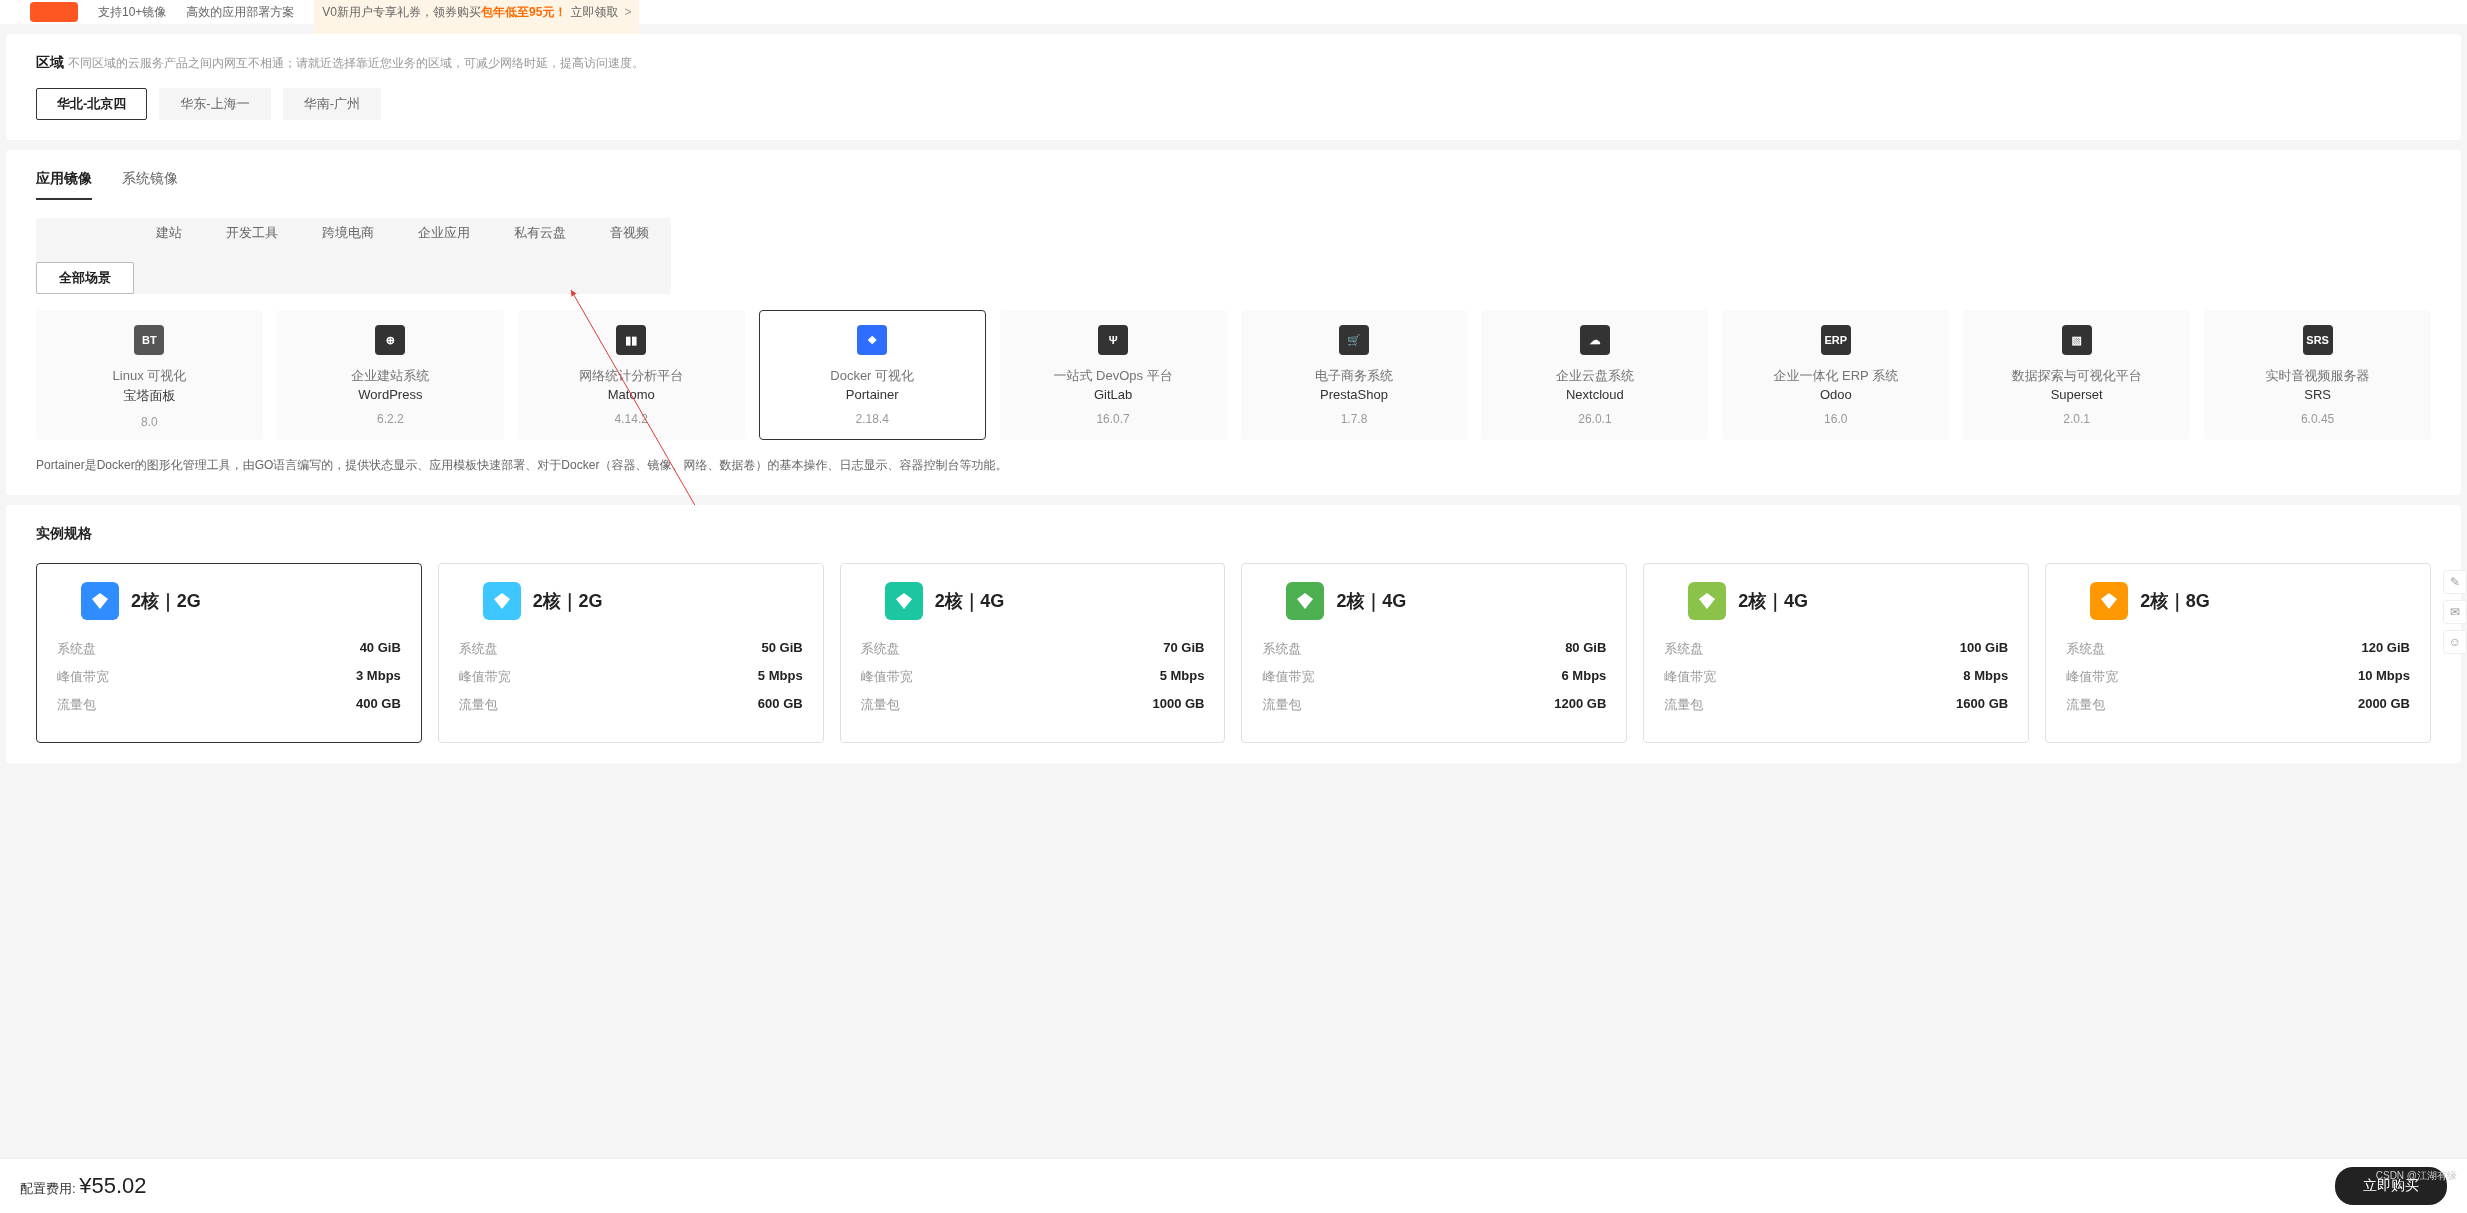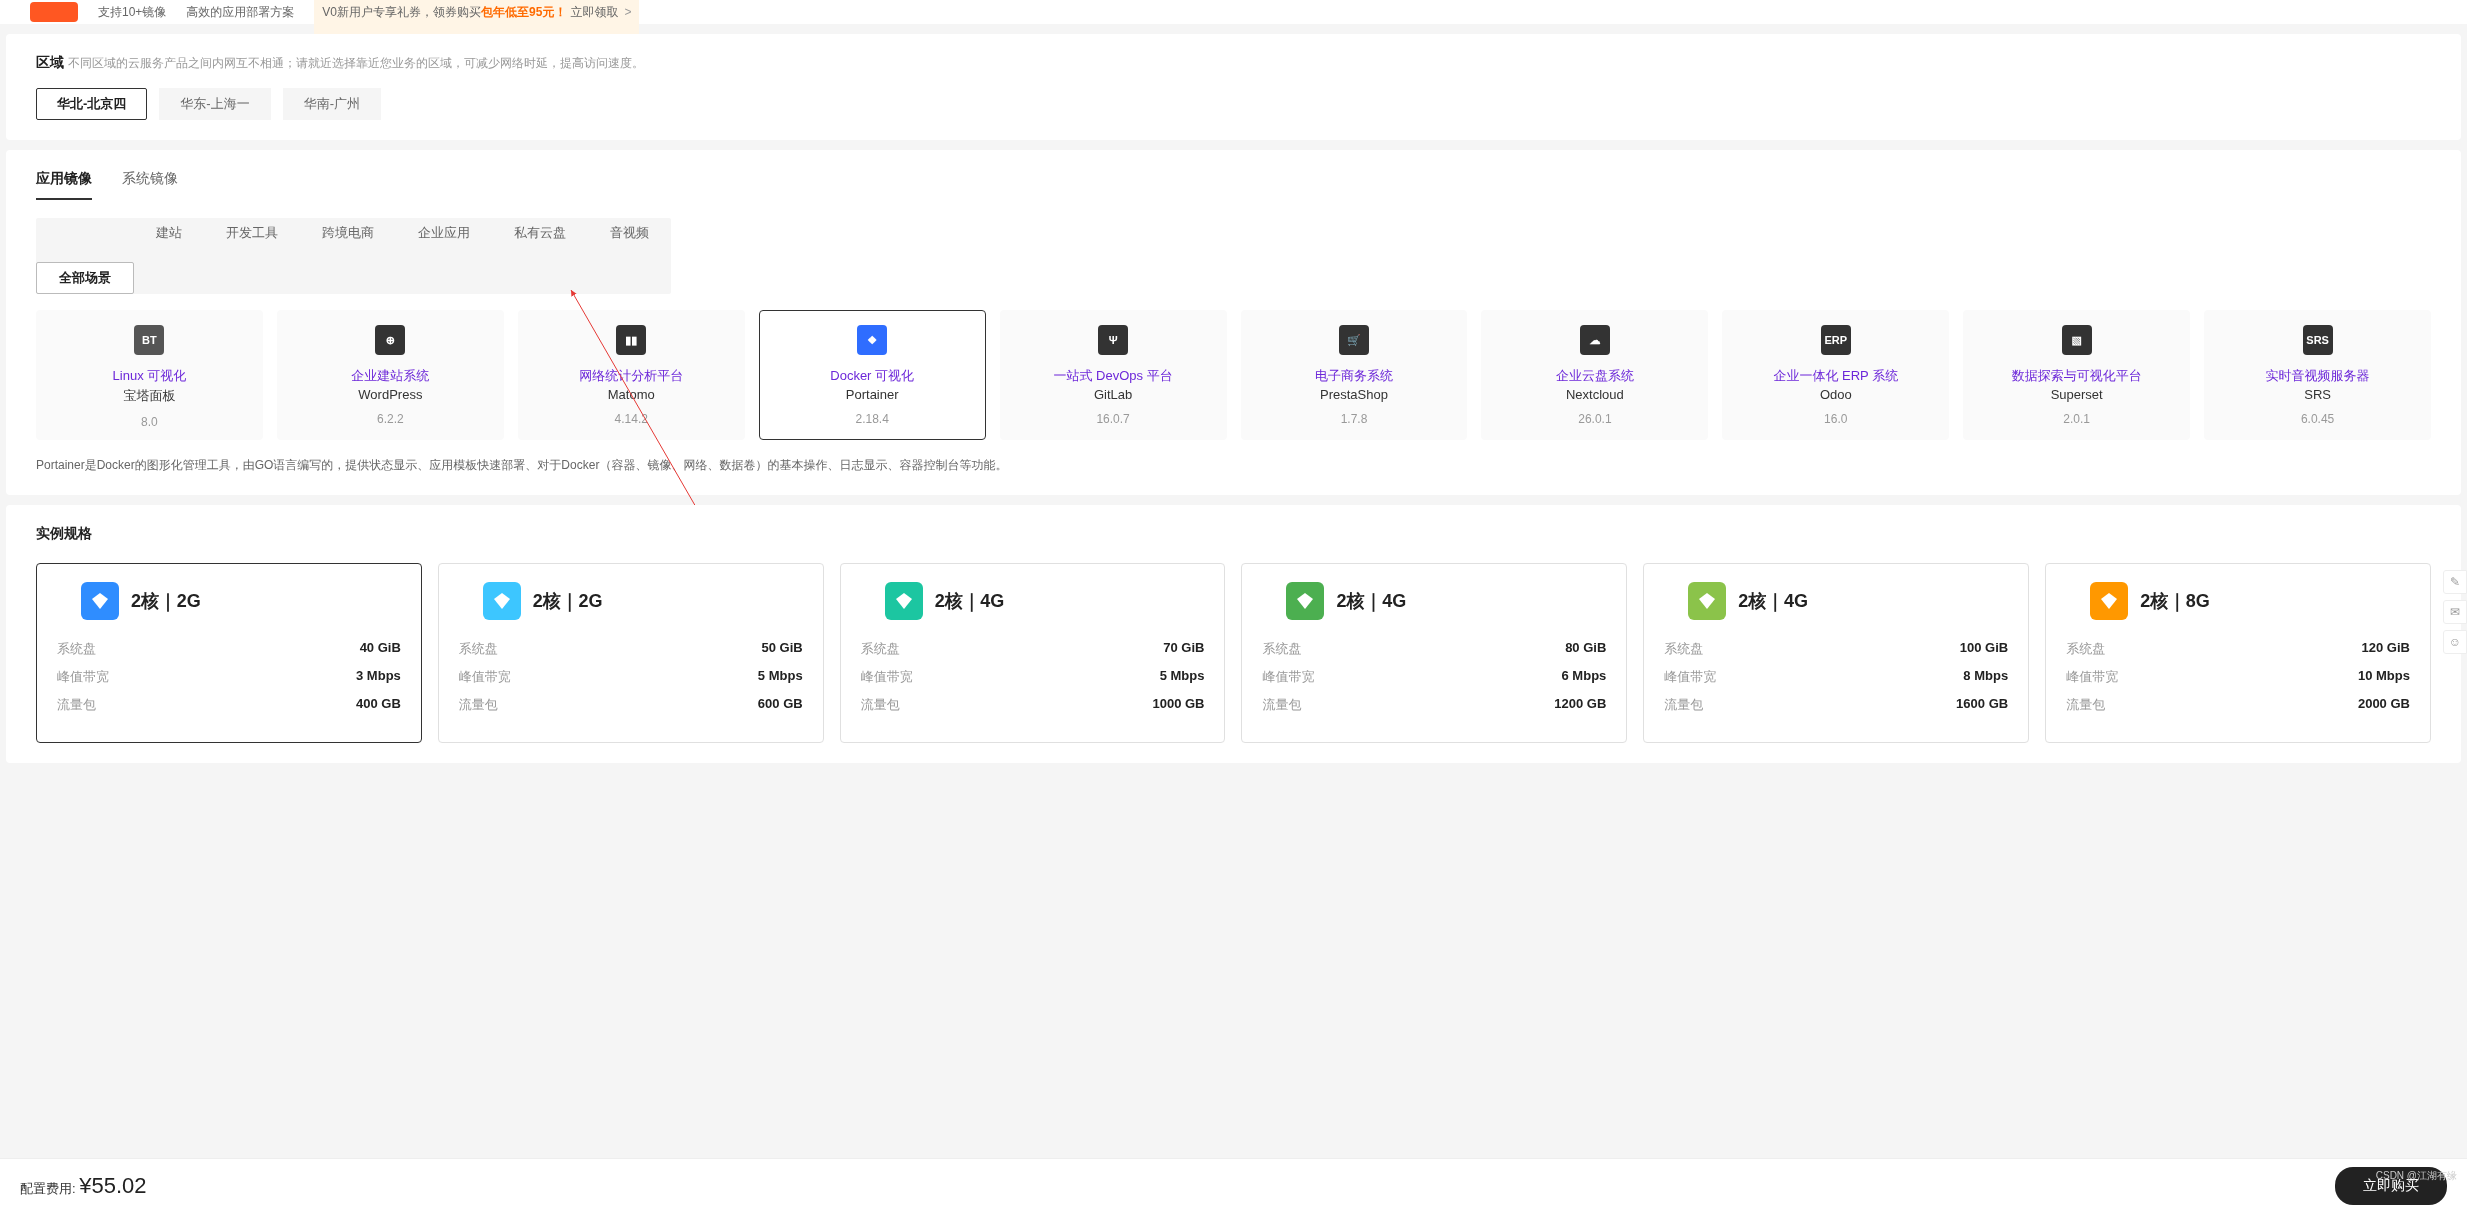--- a/index.html
+++ b/index.html
@@ -25,21 +25,21 @@
 .img-tab.active { color: #222; font-weight: bold; border-bottom: 2px solid #333; }
 
 .scene-tabs { display: flex; gap: 0; margin-bottom: 16px; background: #f5f5f5; border-radius: 2px; width: fit-content; }
 .scene-tab { padding: 6px 22px; font-size: 13px; color: #666; cursor: pointer; }
 .scene-tab.active { background: #fff; color: #222; font-weight: bold; border: 1px solid #bbb; border-radius: 2px; margin-top: 44px; }
 
 .cards { display: flex; gap: 14px; }
 .card { flex: 1; background: #fafafa; border: 1px solid transparent; border-radius: 4px; padding: 14px 8px 10px; text-align: center; cursor: pointer; }
 .card.selected { background: #fff; border: 1px solid #333; }
 .card .icon { width: 30px; height: 30px; margin: 0 auto 12px; border-radius: 4px; display: flex; align-items: center; justify-content: center; color: #fff; font-size: 11px; font-weight: bold; }
-.card .title { font-size: 13px; color: #6d28d9; line-height: 1.4; margin-bottom: 2px; }
+.card .title { font-size: 13px; color: #737373; line-height: 1.4; margin-bottom: 2px; }
 .card .sub { font-size: 13px; color: #333; margin-bottom: 10px; }
 .card .ver { font-size: 12px; color: #999; }
 
 .card-desc { margin-top: 16px; font-size: 12px; color: #666; line-height: 1.6; }
 
 .spec-title { font-size: 14px; font-weight: bold; color: #222; margin-bottom: 20px; }
 .specs { display: flex; gap: 16px; }
 .spec { flex: 1; border: 1px solid #e0e0e0; border-radius: 4px; padding: 18px 20px; cursor: pointer; background: #fff; }
 .spec.selected { border: 1px solid #333; }
 .spec-head { display: flex; align-items: center; gap: 12px; margin-bottom: 20px; padding-left: 24px; }

